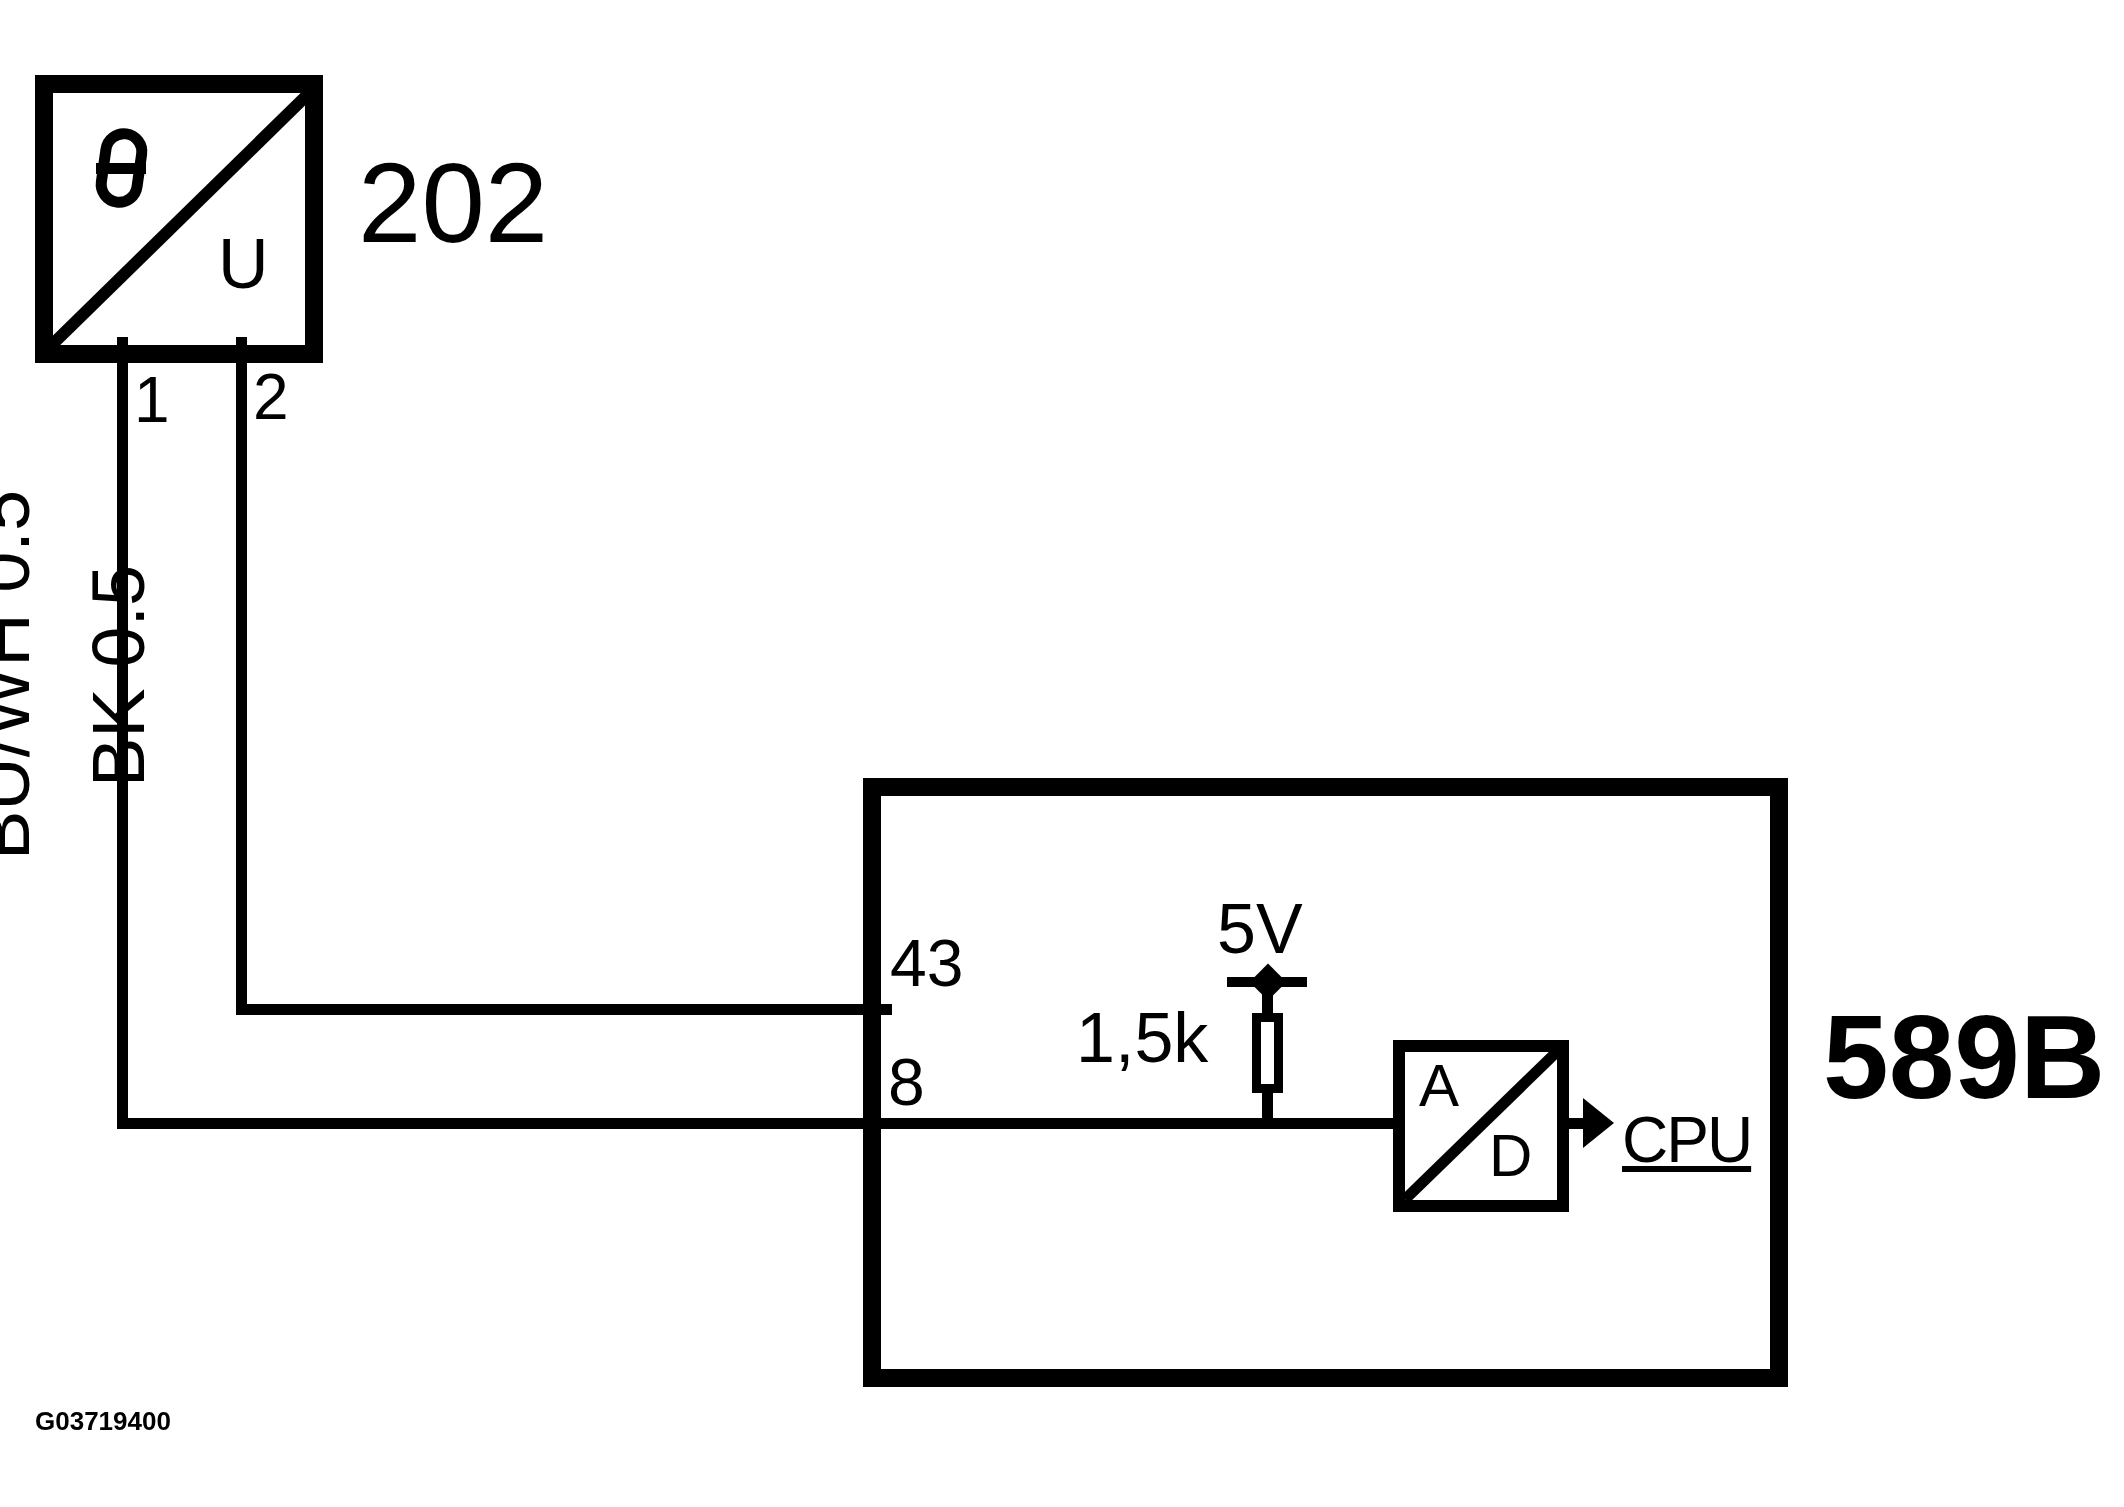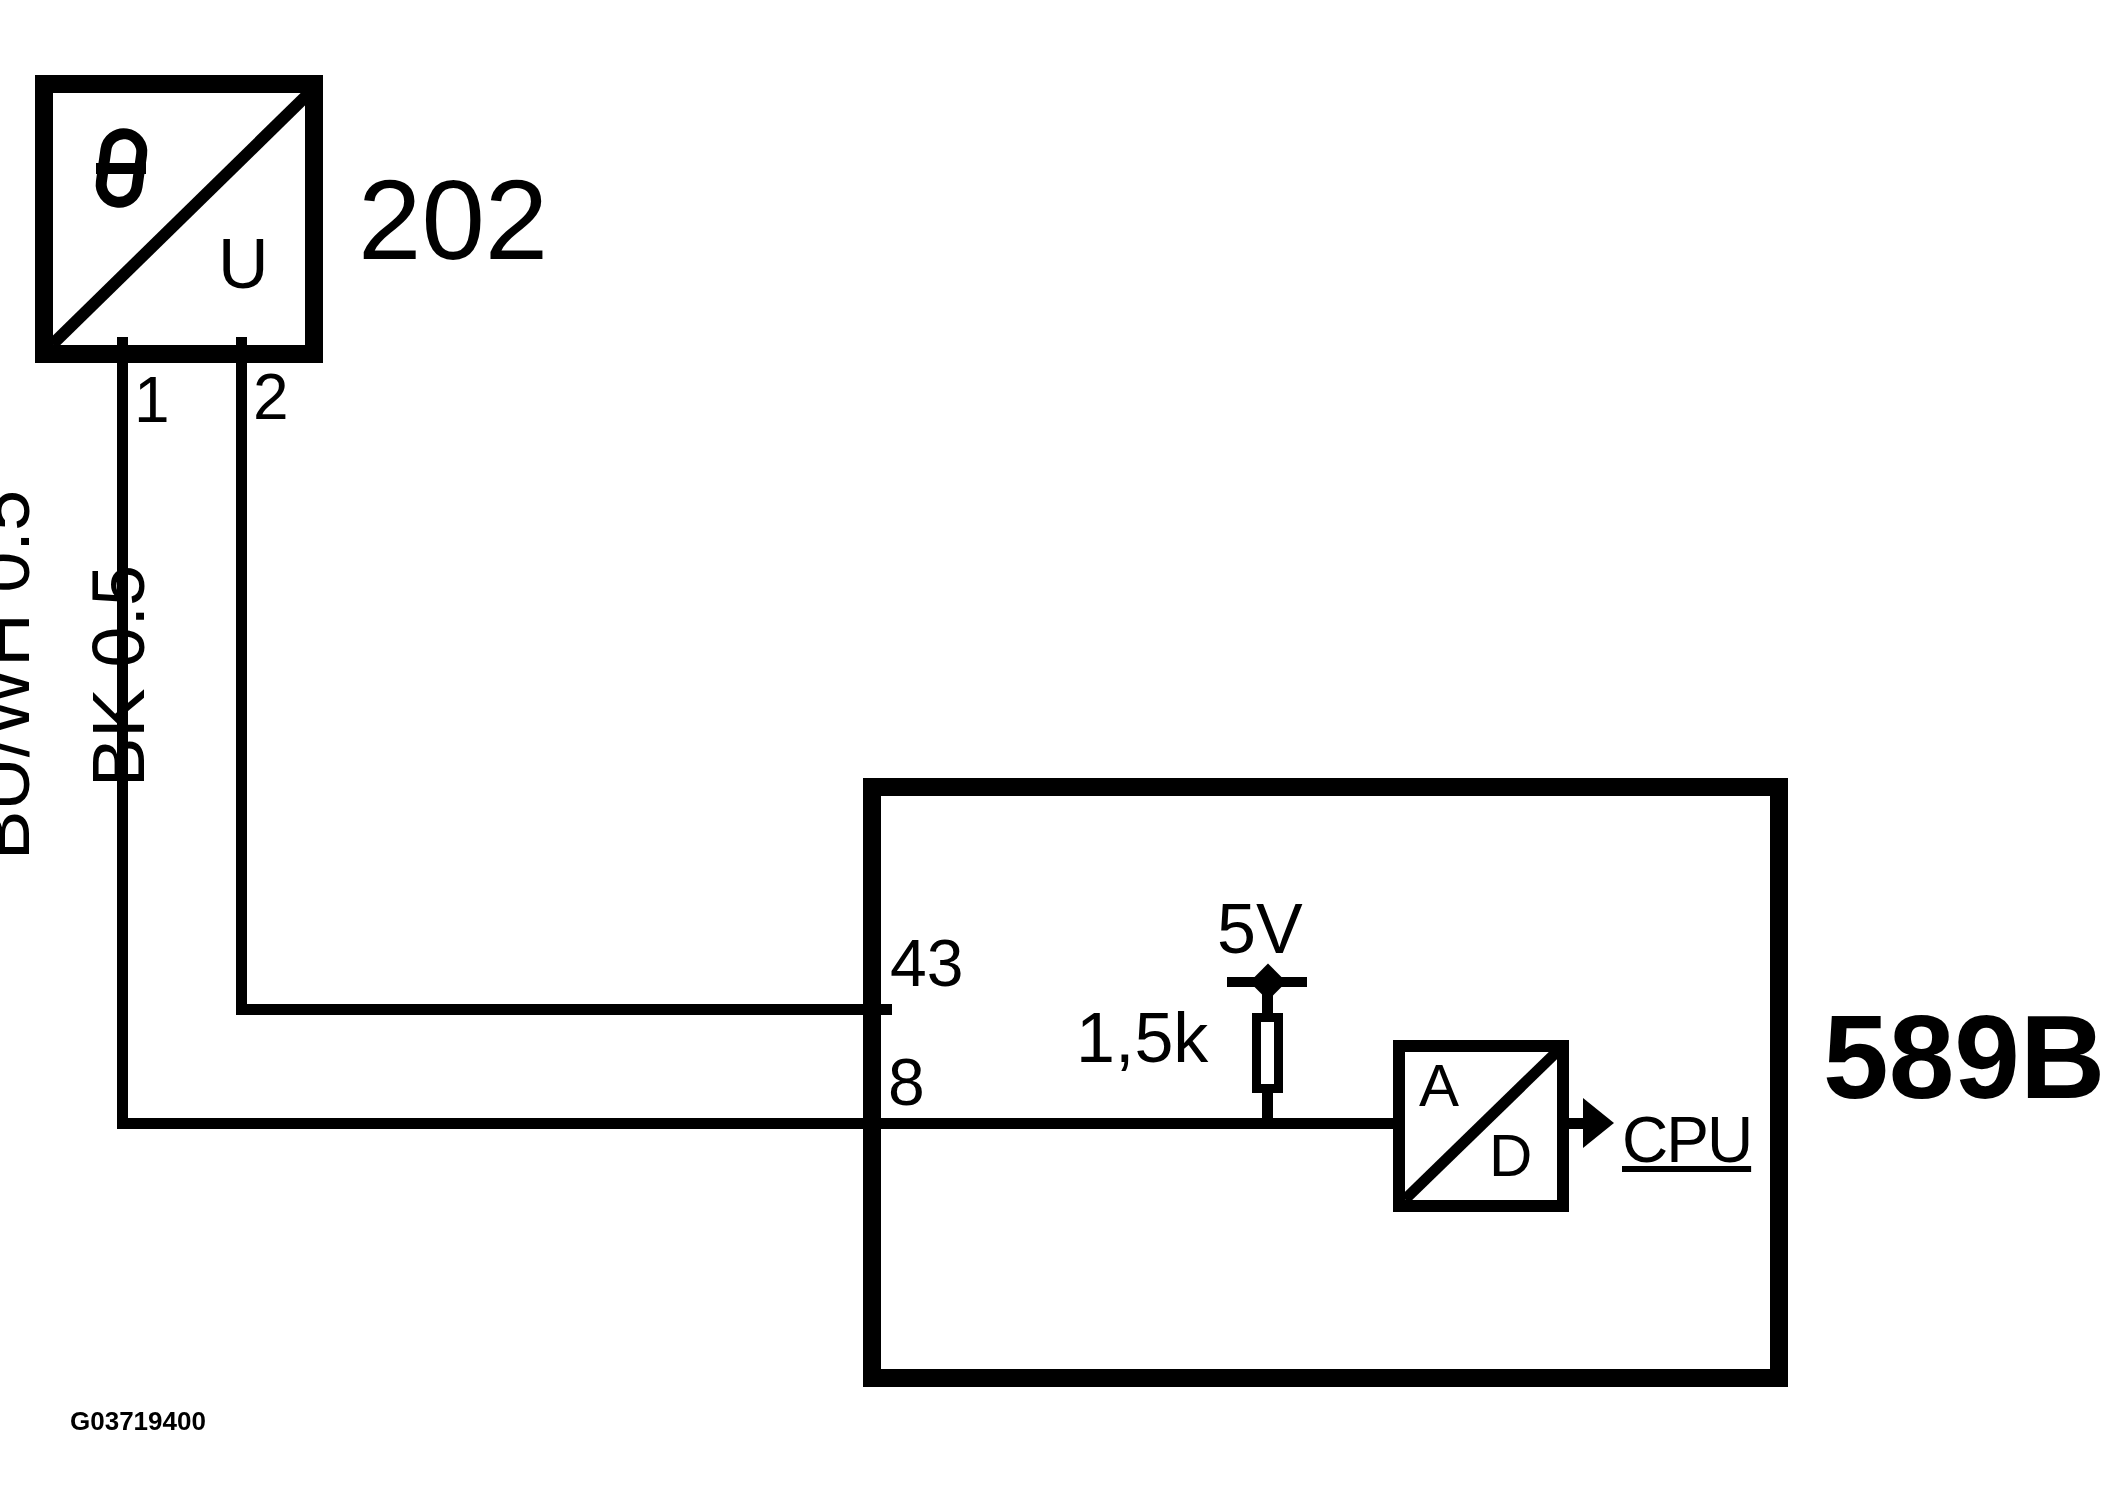--- a/index.html
+++ b/index.html
@@ -82,21 +82,21 @@
   <div class="line" style="left:236px; top:337px; width:11px; height:678px;"></div>
   <div class="line" style="left:236px; top:1004px; width:656px; height:11px;"></div>
 
   <div class="box-border" style="left:35px; top:75px; width:288px; height:288px;"></div>
   <div class="line" style="left:1px; top:212px; width:361px; height:12px; transform:rotate(-44.4deg);"></div>
   <div>
     <div class="theta-pill" style="left:98px; top:128px; width:47px; height:80px;"></div>
     <div class="line" style="left:96px; top:163px; width:50px; height:11px;"></div>
   </div>
   <div class="txt" style="left:218px; top:229px; font-size:70px;">U</div>
-  <div class="txt" style="left:358px; top:146px; font-size:114px;margin-top:17px;">202</div>
+  <div class="txt" style="left:358px; top:146px; font-size:114px;">202</div>
 
   <div class="txt" style="left:134px; top:368px; font-size:64px;">1</div>
   <div class="txt" style="left:253px; top:365px; font-size:64px;">2</div>
 
   <div class="vlabel" style="left:41px; top:786px;">BU/WH 0.5</div>
   <div class="vlabel" style="left:156px; top:713px;">BK 0.5</div>
 
   <div class="box-border" style="left:863px; top:778px; width:925px; height:609px;"></div>
   <div class="txt" style="left:1823px; top:998px; font-size:118px;font-weight:bold;">589B</div>
 
@@ -114,15 +114,15 @@
 
   <div class="adc-box" style="left:1393px; top:1040px; width:176px; height:172px;"></div>
   <div class="line" style="left:1375px; top:1120px; width:212px; height:11px; transform:rotate(-44.2deg);"></div>
   <div class="txt" style="left:1419px; top:1056px; font-size:60px;">A</div>
   <div class="txt" style="left:1489px; top:1126px; font-size:60px;">D</div>
 
   <div class="line" style="left:1569px; top:1118px; width:16px; height:11px;"></div>
   <div class="arrow-right" style="left:1583px; top:1098px;"></div>
   <div class="txt" style="left:1622px; top:1108px; font-size:64px; letter-spacing:-2px;text-decoration:underline;">CPU</div>
 
-  <div class="txt" style="left:35px; top:1408px; font-size:26px; font-weight:bold;margin-left:35px;">G03719400</div>
+  <div class="txt" style="left:35px; top:1408px; font-size:26px; font-weight:bold;">G03719400</div>
 
 </div>
 
 </body></html>

